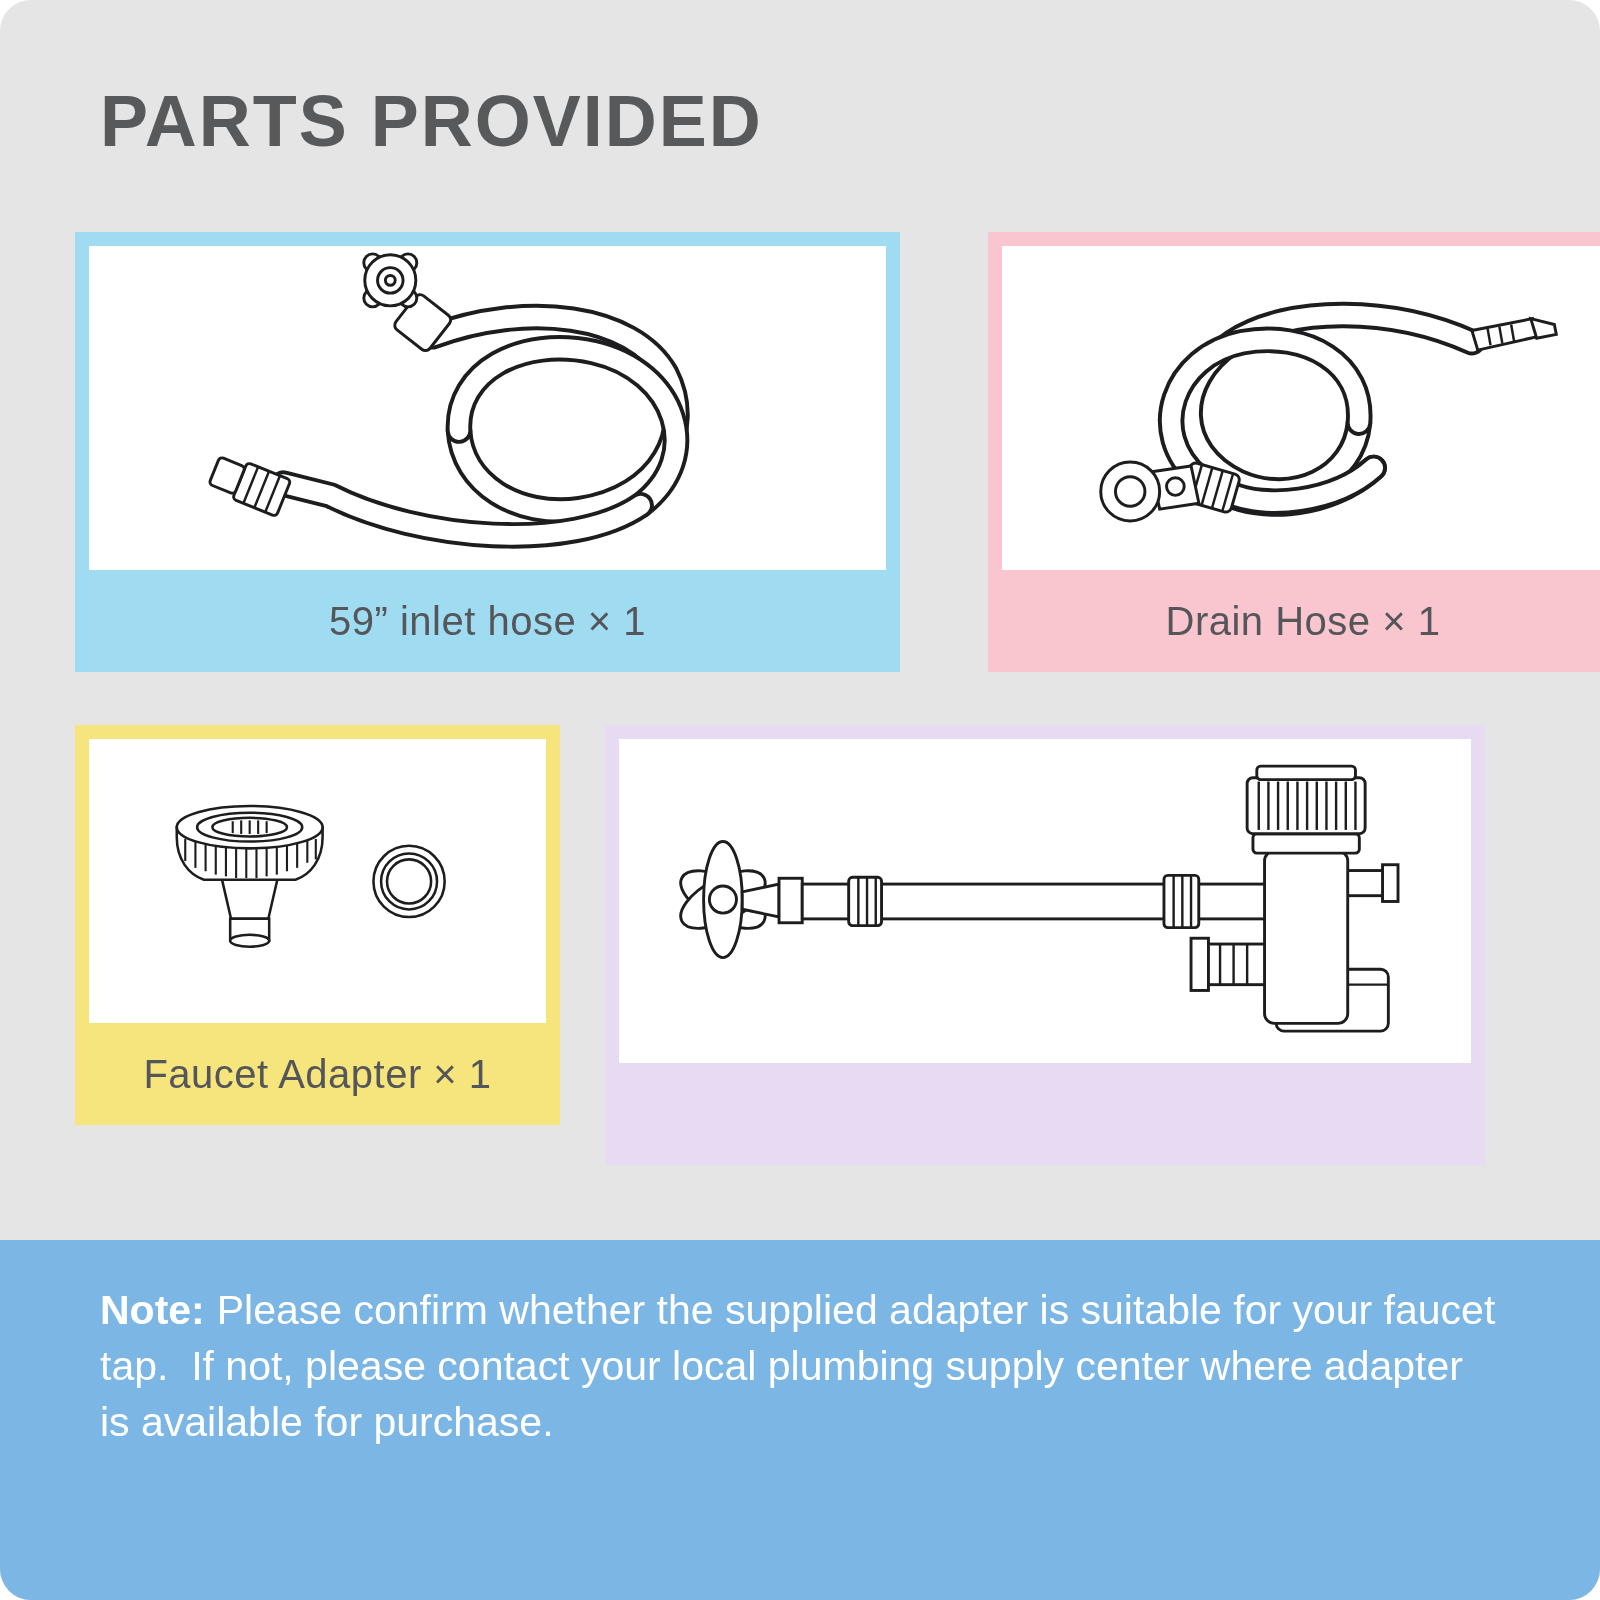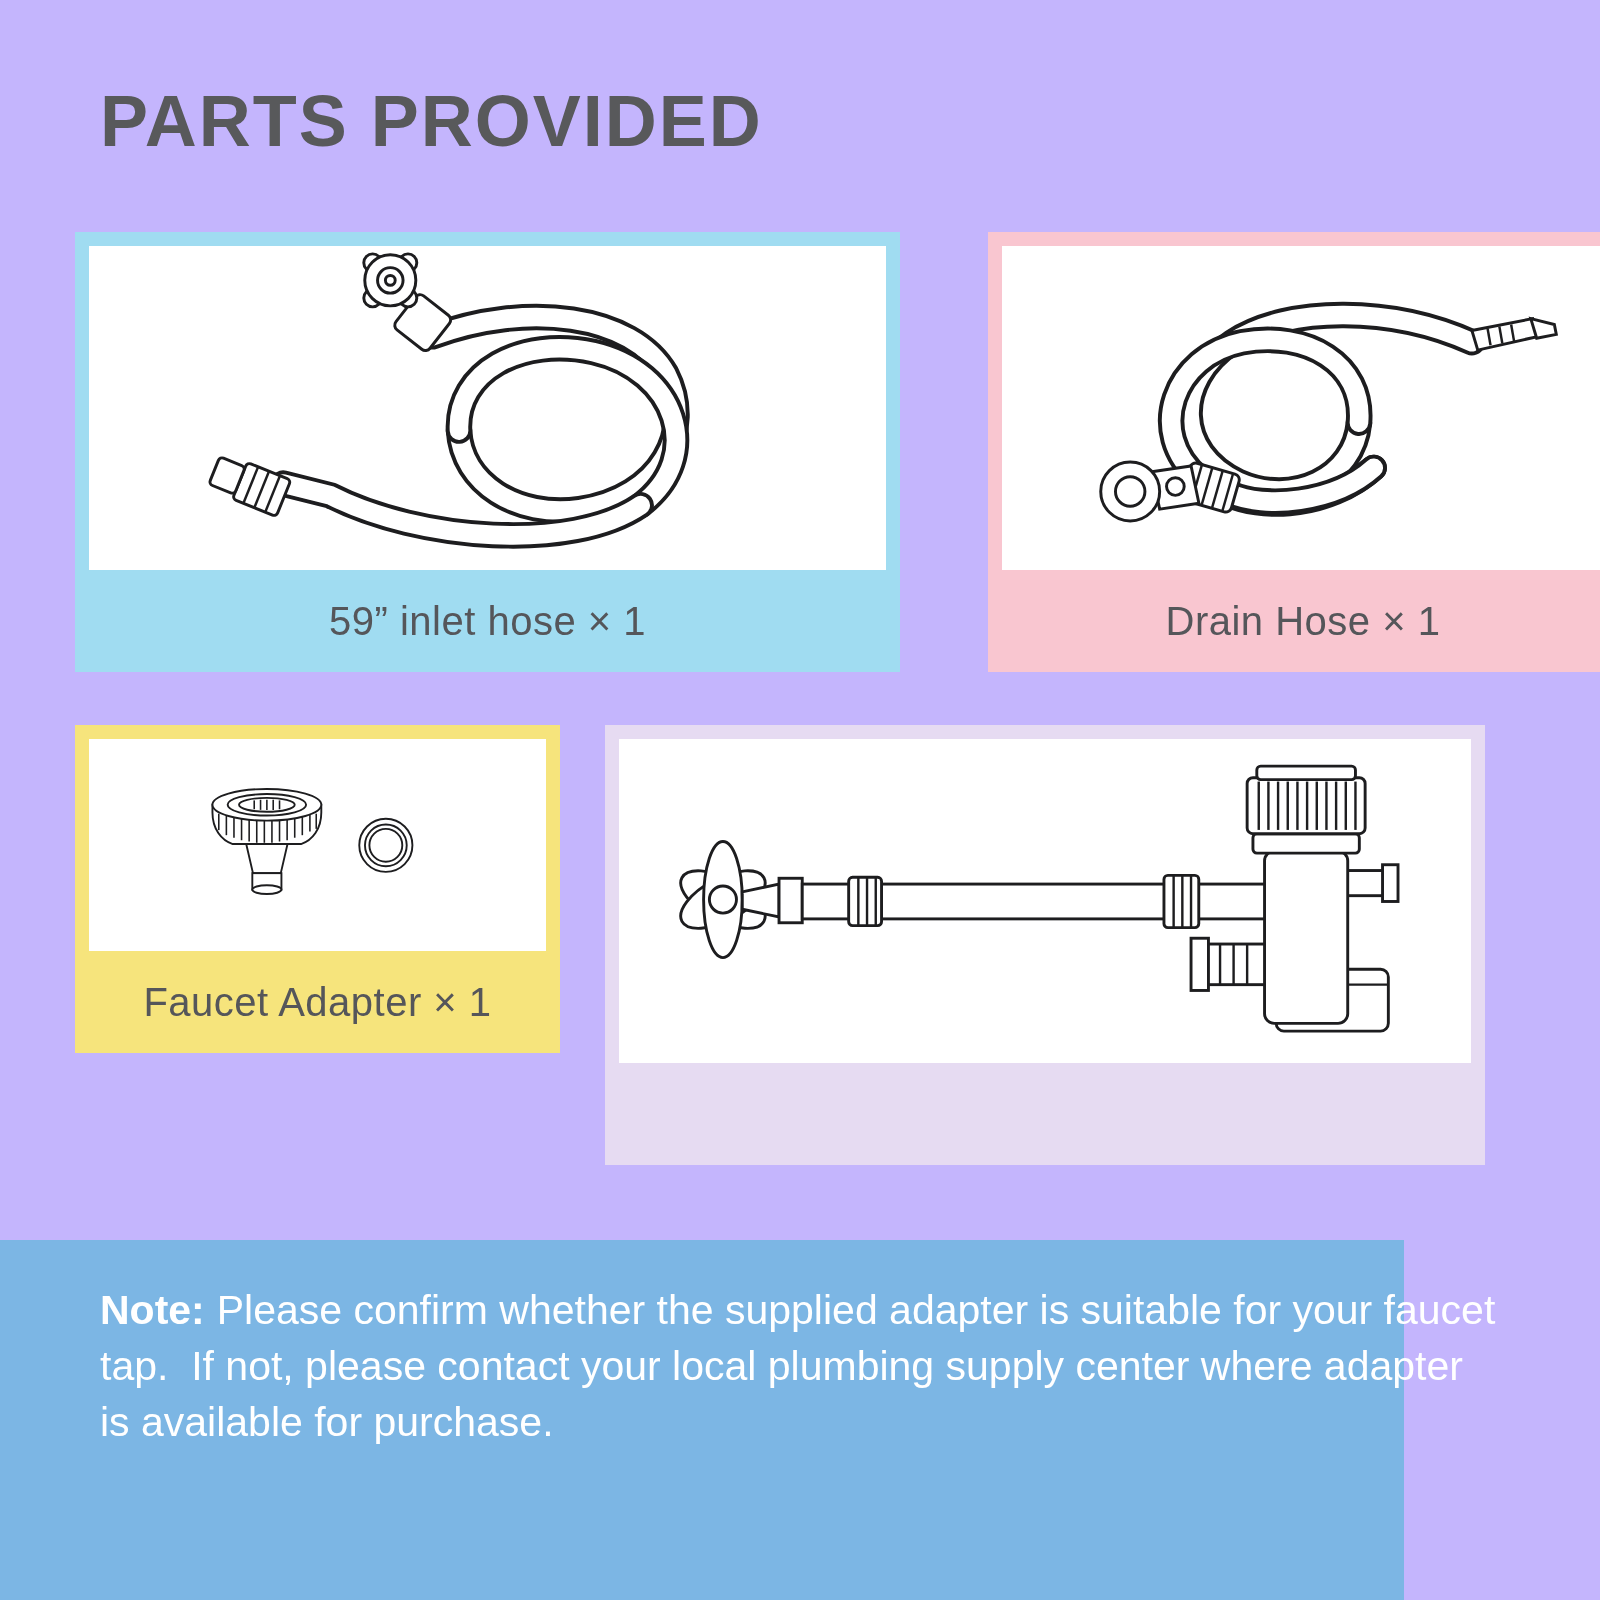--- a/index.html
+++ b/index.html
@@ -1,36 +1,36 @@
 <!DOCTYPE html>
 <html><head>
 <meta charset="utf-8">
 <style>
   * { margin:0; padding:0; box-sizing:border-box; }
   html,body { width:1600px; height:1600px; background:#ffffff;
               font-family:"Liberation Sans", sans-serif; }
-  .stage { position:relative; width:1600px; height:1600px; overflow:hidden; background:#c4b5fd; }
+  .stage { position:relative; width:1600px; height:1600px; overflow:hidden; background:#e5e5e5;border-radius:31px; }
 
   .page-title { position:absolute; left:100px; top:80px; font-size:72px; font-weight:bold;
                 letter-spacing:2px; color:#58595b; }
 
   .card { position:absolute; background:var(--accent,#ddd);padding-left:36px; }
   .card .panel { position:absolute; left:14px; right:14px; top:14px; bottom:102px;
                  background:#ffffff; display:flex; align-items:center; justify-content:center; overflow:hidden; }
   .card .panel svg { width:100%; height:100%; }
   .card .label { position:absolute; left:0; right:0; bottom:0; height:102px;
                  display:flex; align-items:center; justify-content:center;
                  font-size:40px; color:#55565a; letter-spacing:.5px; }
 
   #card-inlet-hose     { left:75px;  top:232px; width:825px; height:440px; }
   #card-drain-hose     { left:988px; top:232px; width:630px; height:440px; }
-  #card-faucet-adapter { left:75px;  top:725px; width:485px; height:328px; }
+  #card-faucet-adapter { left:75px;  top:725px; width:485px; height:400px; }
   #card-quick-connect  { left:605px; top:725px; width:880px; height:440px; }
 
-  .note-banner { position:absolute; left:0; top:1240px; width:1404px; height:360px;
+  .note-banner { position:absolute; left:0; top:1240px; width:1600px; height:360px;
                  background:var(--accent,#7cb6e4); color:#ffffff;padding-left:24px; }
   .note-body { position:absolute; left:100px; top:42px; width:1400px;
                font-size:41px; line-height:1.37; white-space:pre-wrap; }
   .note-label { font-weight:bold; margin-right:12px; }
 
   
   svg .tb { fill:none; stroke:#1d1d1f; stroke-width:27; stroke-linecap:round; }
   svg .tw { fill:none; stroke:#ffffff; stroke-width:19; stroke-linecap:round; }
   svg .ol { fill:#ffffff; stroke:#1d1d1f; stroke-width:3; }
   svg .ln { fill:none; stroke:#1d1d1f; stroke-width:2.5; }

